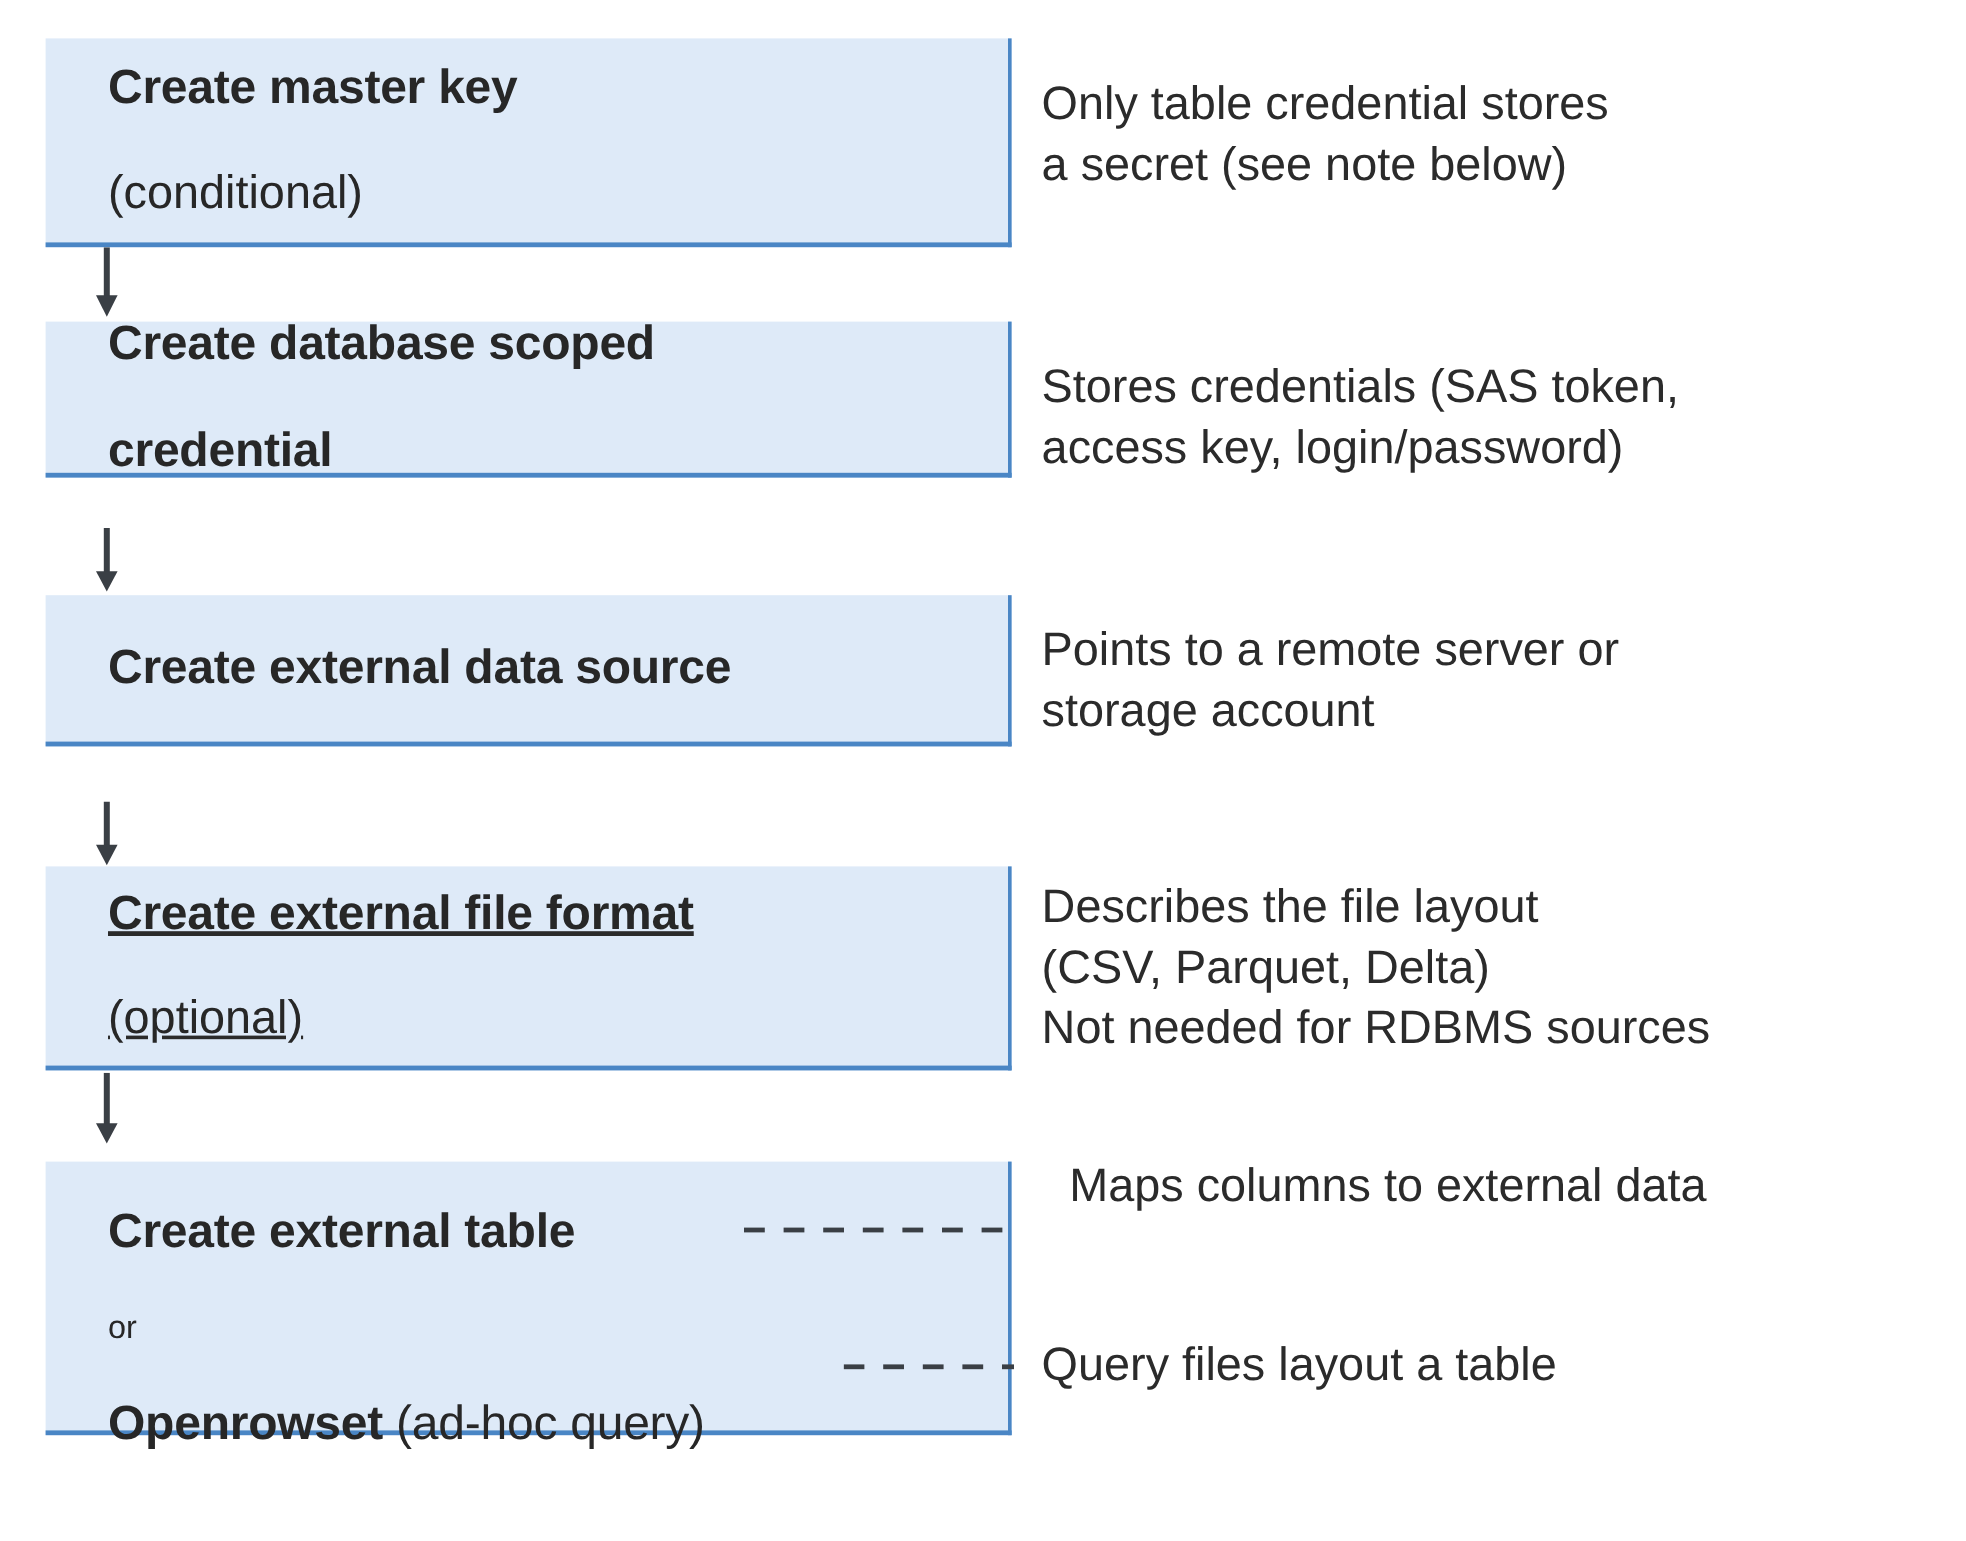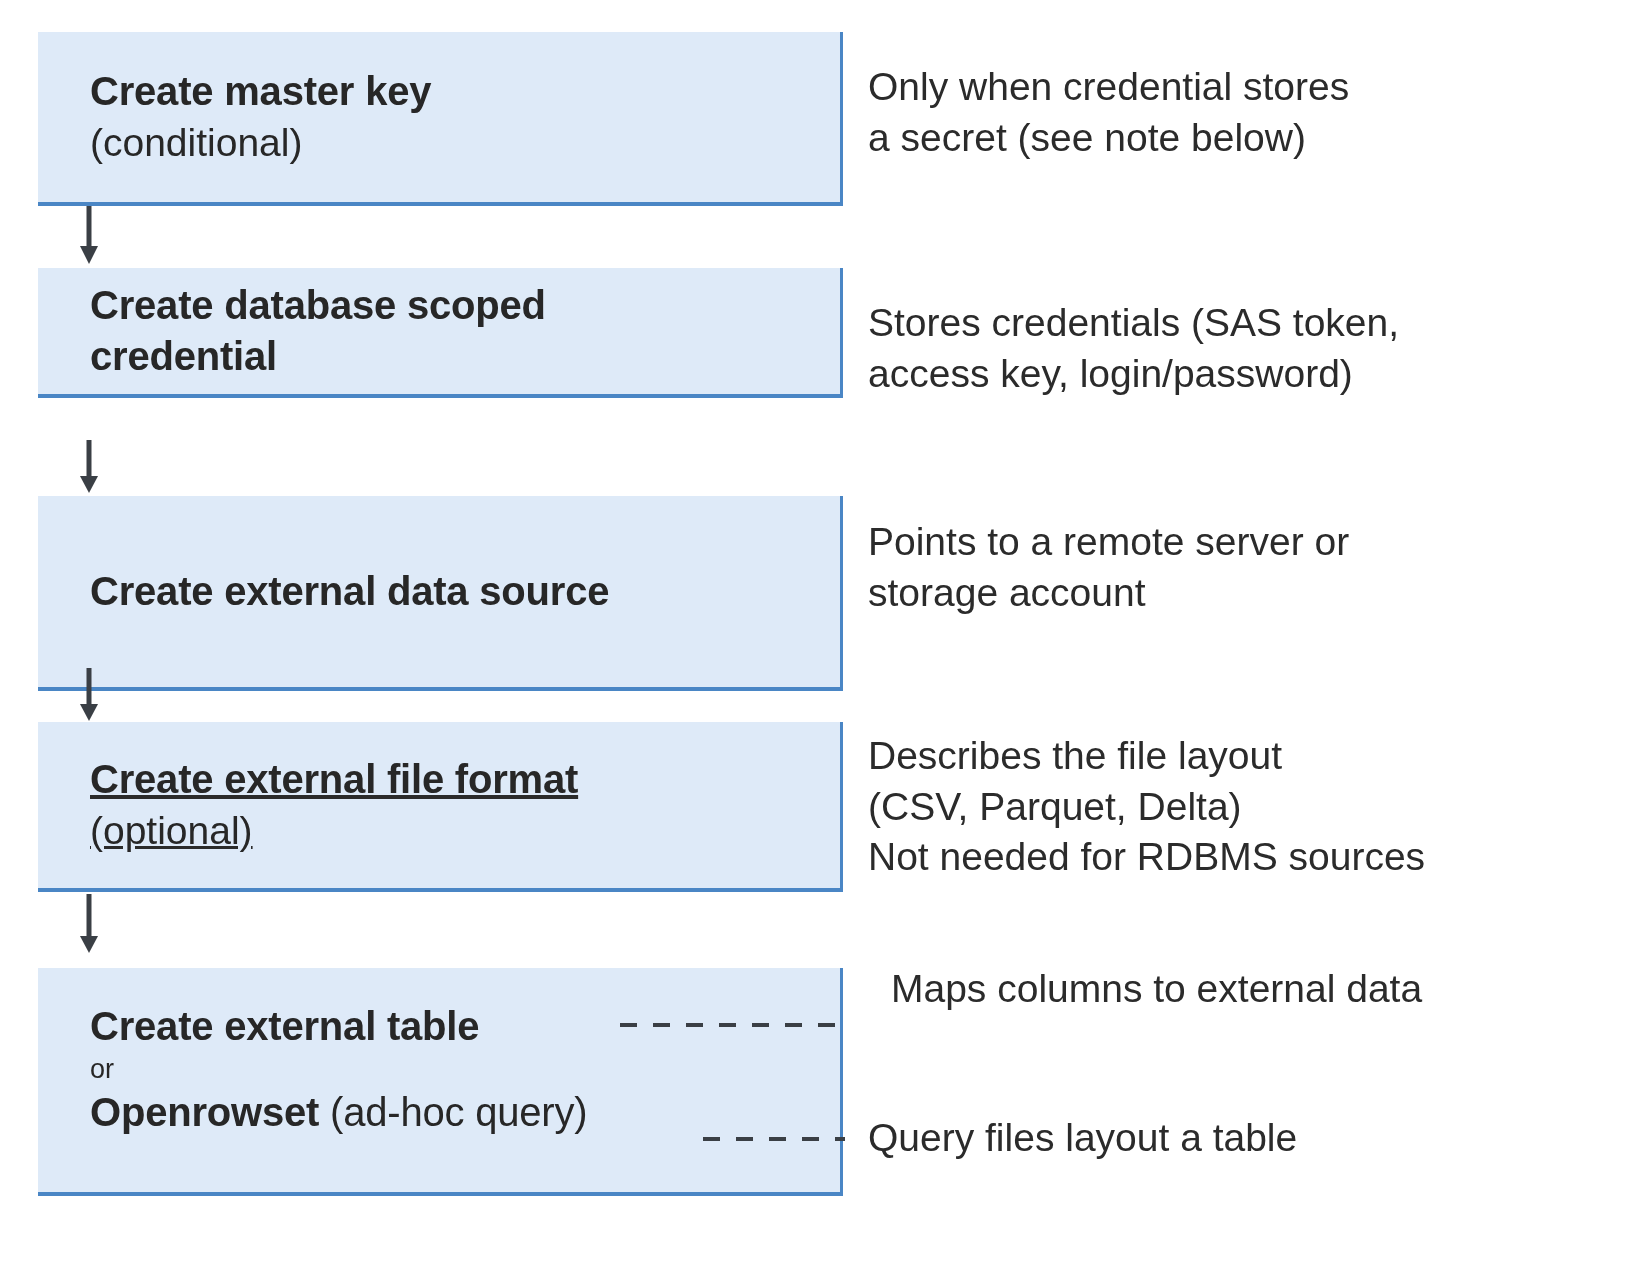--- a/index.html
+++ b/index.html
@@ -35,20 +35,21 @@
     left: 38px;
     width: 805px;
     box-sizing: border-box;
     background: #deeaf8;
     border-bottom: 4px solid #4a86c5;
     border-right: 3px solid #4a86c5;
     padding: 0 0 0 52px;
     display: flex;
     flex-direction: column;
     justify-content: center;
+    gap: 37px;
   }
 
   .step-title {
     font-weight: bold;
     font-size: 40px;
     line-height: 1.28;
     letter-spacing: -0.2px;
     color: #272727;
     white-space: nowrap;
   }
@@ -101,21 +102,21 @@
 </head>
 <body>
 
 <div id="canvas">
 
   <div class="step-row" style="top:0;">
     <div class="step-box" style="top:32px; height:174px;">
       <div class="step-title">Create master key</div>
       <div class="step-sub">(conditional)</div>
     </div>
-    <div class="desc" style="top:62px;">Only when credential stores
+    <div class="desc" style="top:62px;">Only table credential stores
 a secret (see note below)</div>
   </div>
 
   <div class="arrow" style="top:206px;">
     <svg width="24" height="60" viewBox="0 0 24 60">
       <line x1="11" y1="0" x2="11" y2="42" stroke="#3a3f45" stroke-width="5"></line>
       <polygon points="2,40 20,40 11,58" fill="#3a3f45"></polygon>
     </svg>
   </div>
 
@@ -129,21 +130,21 @@
   </div>
 
   <div class="arrow" style="top:440px;">
     <svg width="24" height="54" viewBox="0 0 24 54">
       <line x1="11" y1="0" x2="11" y2="38" stroke="#3a3f45" stroke-width="5"></line>
       <polygon points="2,36 20,36 11,53" fill="#3a3f45"></polygon>
     </svg>
   </div>
 
   <div class="step-row" style="top:0;">
-    <div class="step-box" style="top:496px; height:195px;">
+    <div class="step-box" style="top:496px; height:126px;">
       <div class="step-title">Create external data source</div>
     </div>
     <div class="desc" style="top:517px;">Points to a remote server or
 storage account</div>
   </div>
 
   <div class="arrow" style="top:668px;">
     <svg width="24" height="54" viewBox="0 0 24 54">
       <line x1="11" y1="0" x2="11" y2="38" stroke="#3a3f45" stroke-width="5"></line>
       <polygon points="2,36 20,36 11,53" fill="#3a3f45"></polygon>

